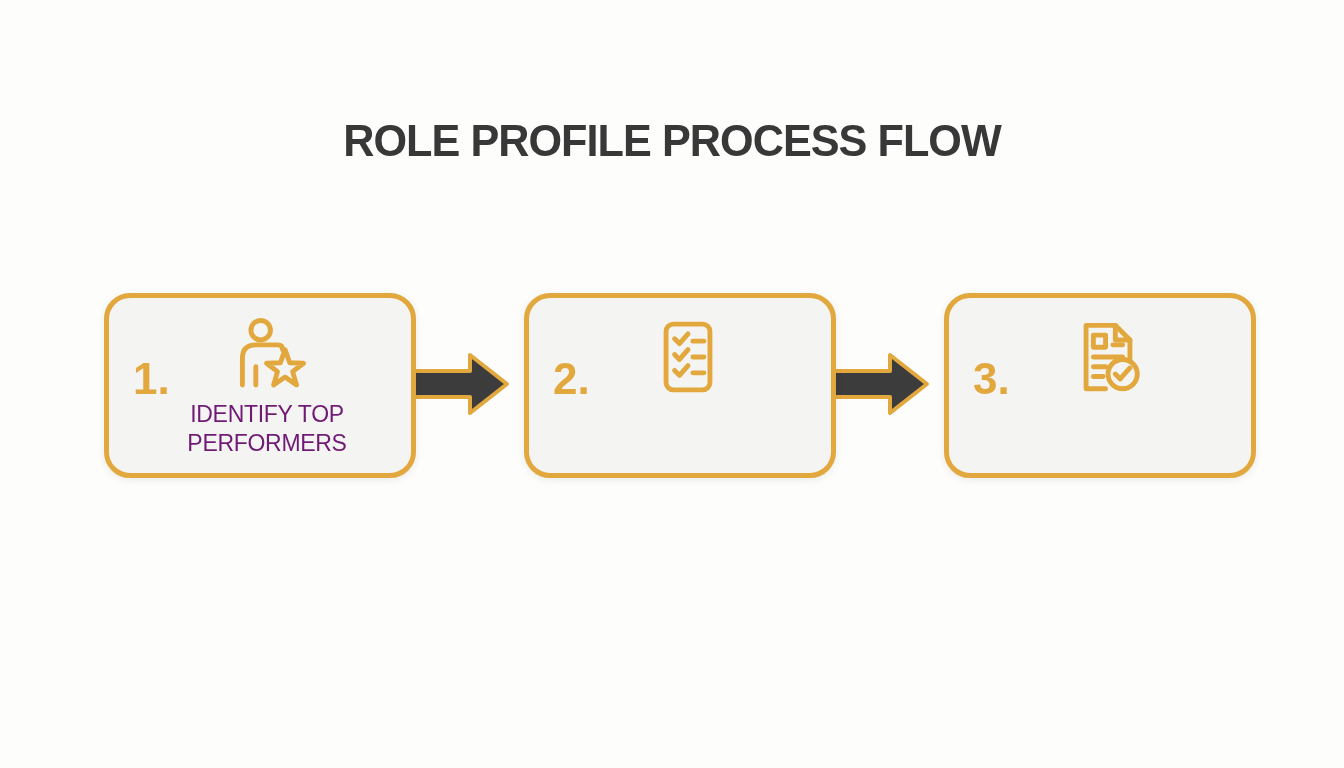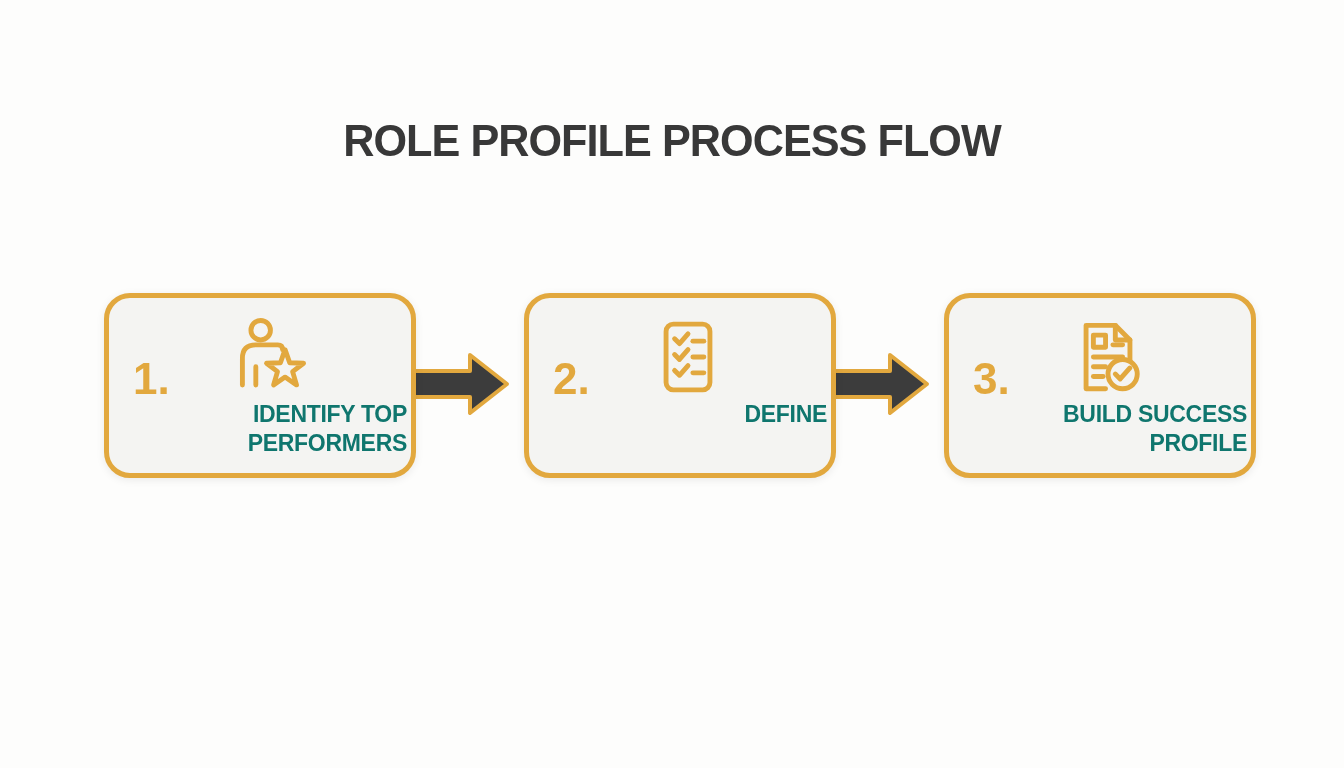--- a/index.html
+++ b/index.html
@@ -48,26 +48,26 @@
   }
   .step-icon{
     position:absolute;
     left:50%;top:18px;
     transform:translateX(calc(-50% + 8px));
     width:78px;height:82px;
   }
   .step-label{
     position:absolute;
     left:18px;right:4px;top:102px;
-    text-align:right;
+    text-align:center;
     font-size:23px;
-    font-weight:bold;
+    font-weight:normal;
     line-height:29px;
     letter-spacing:-0.3px;
-    color:#0f766e;
+    color:#701a75;
   }
   .step-label span{display:block;}
   .flow-arrow{
     position:absolute;
     top:350px;
     width:102px;height:68px;
     z-index:1;
   }
   .flow-arrow.a1{left:410px;}
   .flow-arrow.a2{left:830px;}
@@ -122,40 +122,35 @@
     <svg class="step-icon" viewBox="0 0 64 64" aria-hidden="true">
       <rect class="ico-stroke" x="14" y="5" width="36" height="54" rx="6"></rect>
       <path class="ico-stroke" d="M21 17 l4 4 l7 -8"></path>
       <path class="ico-stroke" d="M36 19 H45"></path>
       <path class="ico-stroke" d="M21 30 l4 4 l7 -8"></path>
       <path class="ico-stroke" d="M36 32 H45"></path>
       <path class="ico-stroke" d="M21 43 l4 4 l7 -8"></path>
       <path class="ico-stroke" d="M36 45 H45"></path>
     </svg>
     <div class="step-label">
-      <span>DEFINE</span>
     </div>
   </div>
 
   <svg class="flow-arrow a2" viewBox="0 0 102 68" aria-hidden="true">
     <polygon class="arrow-shape" points="3,21 60,21 60,5 97,34 60,63 60,47 3,47"></polygon>
   </svg>
 
   <div class="step-box s3">
     <div class="step-number">3.</div>
     <svg class="step-icon" viewBox="0 0 64 64" aria-hidden="true">
       <path class="ico-stroke" d="M50 40 V18 L38 6 H14 V58 H30"></path>
       <path class="ico-stroke" d="M38 6 V18 H50"></path>
       <rect class="ico-stroke" x="20" y="14" width="10" height="10"></rect>
       <path class="ico-stroke" d="M36 22 H44"></path>
       <path class="ico-stroke" d="M20 32 H44"></path>
       <path class="ico-stroke" d="M20 40 H30"></path>
       <path class="ico-stroke" d="M20 48 H28"></path>
       <circle class="ico-filled" cx="44" cy="46" r="12"></circle>
       <path class="ico-stroke" d="M38 46 l4 4 l8 -9"></path>
     </svg>
-    <div class="step-label">
-      <span>BUILD SUCCESS</span>
-      <span>PROFILE</span>
-    </div>
   </div>
 
 </div>
 
 </body></html>

